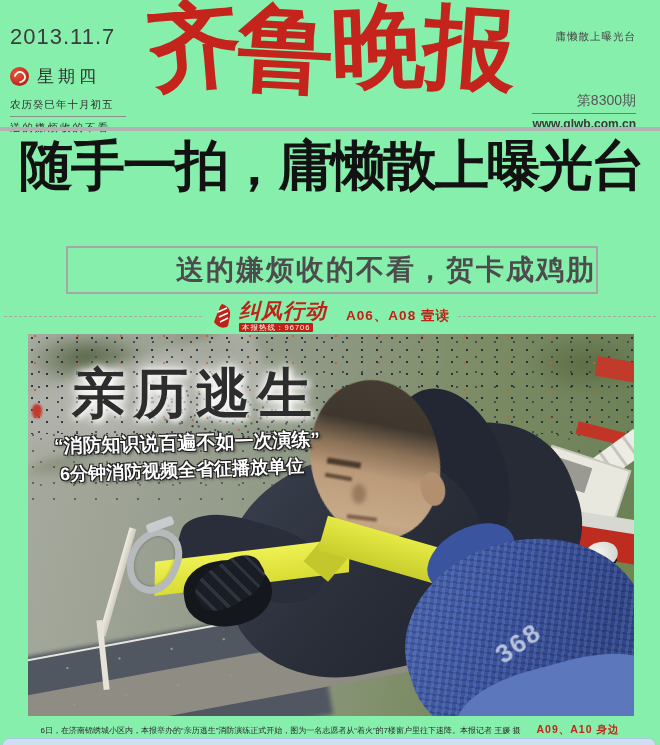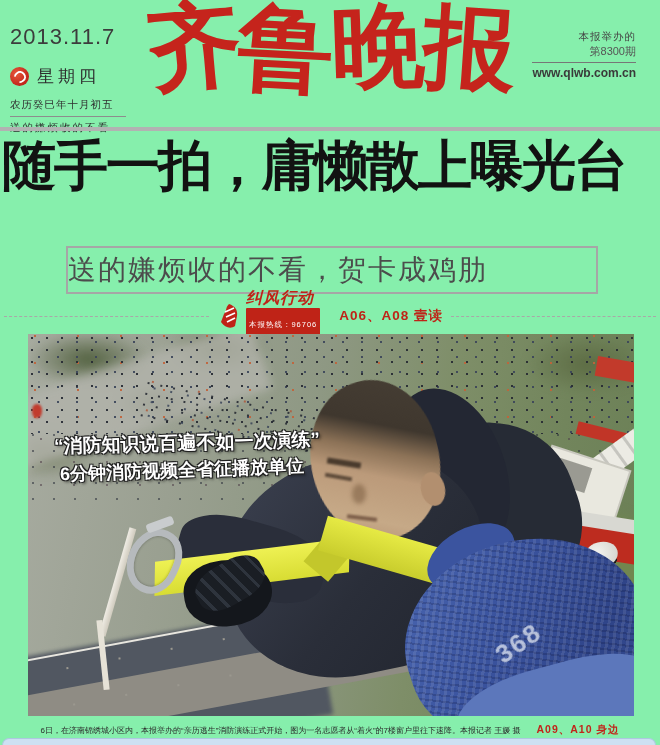--- a/index.html
+++ b/index.html
@@ -24,41 +24,41 @@
   .masthead span{display:inline-block;font-size:92px;line-height:1.18;font-weight:900;color:#c5241c;
       font-family:"DejaVu Serif",serif;}
   .masthead span:nth-child(1){transform:rotate(-5deg) scale(1.02);}
   .masthead span:nth-child(2){transform:rotate(3deg) translateY(3px) scale(1.04);}
   .masthead span:nth-child(3){transform:rotate(-2deg) scale(1.01);}
   .masthead span:nth-child(4){transform:rotate(4deg) translateY(2px);}
 
   .hotline-block{right:24px;top:30px;text-align:right;}
   .hl-label{font-size:10.5px;color:#444;letter-spacing:1px;}
   .hl-number{font-size:37px;color:#414141;line-height:1.05;letter-spacing:1px;}
-  .hl-issue{font-size:11px;color:#555;}
+  .hl-issue{font-size:14px;color:#555;margin-top:48px;}
   .hl-div{border-top:1px solid #777;margin-top:3px;}
   .hl-site{font-size:12px;font-weight:bold;color:#3a3a3a;margin-top:3px;}
 
   .gray-bar{left:0;top:127px;width:660px;height:4px;background:#b2b2b2;}
 
   
   .headline{left:2px;top:136px;width:658px;font-size:54px;font-weight:900;color:#121212;
-      letter-spacing:-2px;white-space:nowrap;line-height:1.1;margin:0;}
+      letter-spacing:-2px;white-space:nowrap;line-height:1.1;margin:0;text-align:center;}
   .subhead{left:4px;top:203px;width:652px;font-size:21px;font-weight:700;color:#1b1b1b;
       letter-spacing:0.5px;margin:0;white-space:nowrap;}
   .boxed{left:66px;top:246px;width:528px;height:44px;border:2px solid #a6a6a6;
-      text-align:left;line-height:44px;font-size:28px;font-weight:400;color:#4c4c4c;letter-spacing:2px;}
+      text-align:right;line-height:44px;font-size:28px;font-weight:700;color:#4c4c4c;letter-spacing:2px;}
 
   
   .badge-row{left:4px;top:300px;width:652px;height:32px;display:flex;align-items:center;}
   .dash{flex:1;border-top:1px dashed #a8a8a8;height:0;}
   .badge-center{display:flex;align-items:center;margin:0 8px;gap:5px;}
   .badge-text{display:flex;flex-direction:column;line-height:1;}
-  .badge-title{font-size:16px;font-weight:900;font-style:italic;color:#bf2317;letter-spacing:1px;}
-  .badge-hotline{font-size:7.5px;color:#fff;background:#bf2317;padding:13px 3px;margin-top:2px;
+  .badge-title{font-size:21px;font-weight:900;font-style:italic;color:#bf2317;letter-spacing:1px;}
+  .badge-hotline{font-size:7.5px;color:#fff;background:#bf2317;padding:1px 3px;margin-top:2px;
       border-radius:1px;width:fit-content;letter-spacing:1px;}
   .badge-pages{font-size:13.5px;font-weight:bold;color:#bf2317;margin-left:14px;letter-spacing:1px;}
 
   
   .photo{left:28px;top:334px;width:606px;height:382px;overflow:hidden;background:#9aa091;}
   .photo .abs{position:absolute;}
   .ph-base{inset:0;background:linear-gradient(100deg,#a7aba0 0%,#9aa091 25%,#8e9883 45%,#7e8e68 65%,#72855c 82%,#6a7f55 100%);}
   .ph-trees{inset:0;filter:blur(4px);background:
       radial-gradient(ellipse 90px 40px at 60px 25px, rgba(74,90,54,.9), transparent 70%),
       radial-gradient(ellipse 70px 35px at 190px 15px, rgba(86,100,62,.85), transparent 70%),
@@ -182,21 +182,21 @@
     <div class="lunar">农历癸巳年十月初五</div>
     <div class="date-div"></div>
     <div class="publisher">送的嫌烦收的不看</div>
   </div>
 
   <div class="abs masthead">
     <span>齐</span><span>鲁</span><span>晚</span><span>报</span>
   </div>
 
   <div class="abs hotline-block">
-    <div class="hl-label">本报举办的</div>
+    <div class="hl-label">庸懒散上曝光台</div>
     <div class="hl-issue">第8300期</div>
     <div class="hl-div"></div>
     <div class="hl-site">www.qlwb.com.cn</div>
   </div>
 
   <div class="abs gray-bar"></div>
 
   <h1 class="abs headline">随手一拍，庸懒散上曝光台</h1>
   <div class="abs boxed">送的嫌烦收的不看，贺卡成鸡肋</div>
 
@@ -255,20 +255,21 @@
     <div class="abs ph-strap-b"></div>
     <div class="abs ph-carabiner"></div>
     <div class="abs ph-carab-hook"></div>
     <div class="abs ph-blackglove"></div>
     <div class="abs ph-fingers"></div>
     <div class="abs ph-bg-thumb"></div>
     <div class="abs ph-blueglove"></div>
     <div class="abs ph-cuff"></div>
     <div class="abs ph-glove-text">368</div>
 
+    <div class="abs photo-title">亲历逃生</div>
     <div class="abs photo-quote">“消防知识说百遍不如一次演练”</div>
     <div class="abs photo-sub">6分钟消防视频全省征播放单位</div>
   </div>
 
   <div class="abs caption-row">
     <span class="caption">6日，在济南锦绣城小区内，本报举办的“亲历逃生”消防演练正式开始，图为一名志愿者从“着火”的7楼窗户里往下速降。本报记者 王媛 摄</span>
     <span class="caption-pages">A09、A10 身边</span>
   </div>
 
   <div class="abs bottom-strip"></div>

